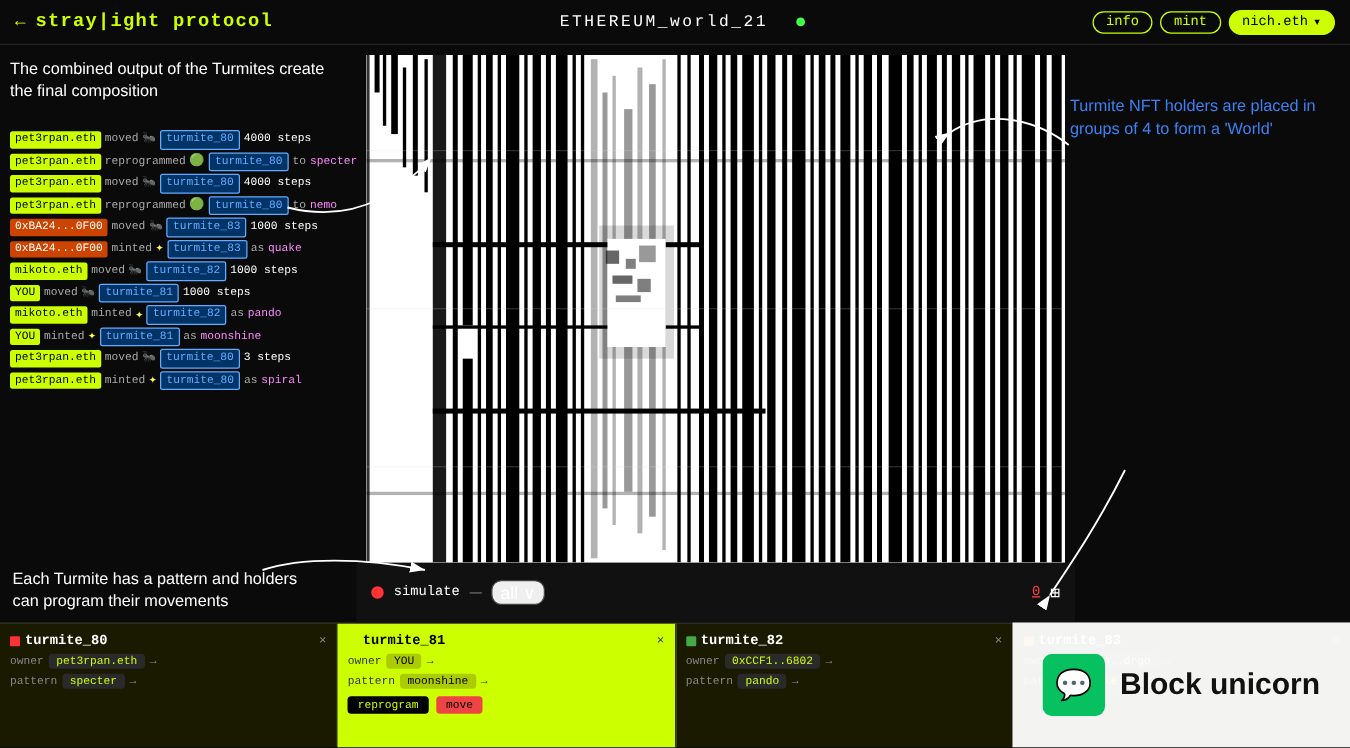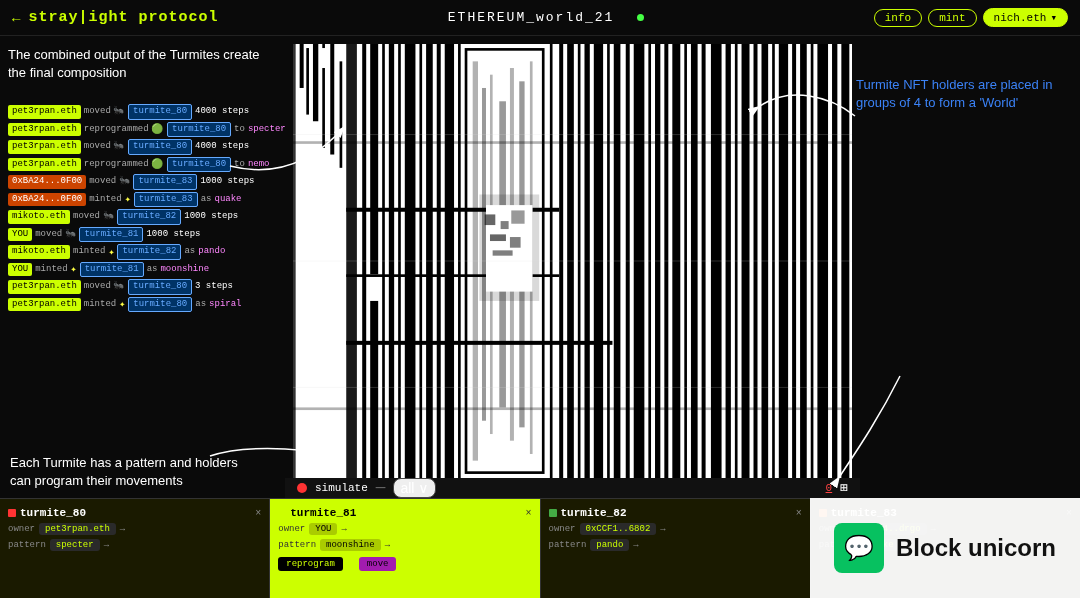--- a/index.html
+++ b/index.html
@@ -192,21 +192,21 @@
       position: relative;
       overflow: hidden;
       margin: 8px 8px 0 8px;
     }
     
     #artwork-svg {
       width: 100%;
       height: 100%;
     }
     #canvas-controls {
-      height: 20px;
+      height: 48px;
       display: flex;
       align-items: center;
       padding: 0 12px;
       gap: 8px;
       background: #111;
     }
     .sim-dot {
       width: 10px; height: 10px;
       background: #ff3333;
       border-radius: 50%;
@@ -324,21 +324,21 @@
     .card-value-box-dark {
       background: #aacc00;
       color: #000;
       padding: 1px 6px;
       border-radius: 3px;
       font-size: 9px;
     }
     .card-arrow { color: #888; font-size: 9px; }
     .card-arrow-dark { color: #333; font-size: 9px; }
     .card-btn {
-      background: #a21caf;
+      background: #ef4444;
       color: #000;
       border: none;
       border-radius: 3px;
       font-size: 9px;
       padding: 2px 8px;
       cursor: pointer;
       font-family: 'Courier New', monospace;
     }
     .card-btn-dark {
       background: #000;
@@ -346,21 +346,21 @@
       border: none;
       border-radius: 3px;
       font-size: 9px;
       padding: 2px 8px;
       cursor: pointer;
       font-family: 'Courier New', monospace;
     }
     .card-reprogram-row {
       display: flex;
       align-items: center;
-      gap: 16px;
+      gap: 6px;
       margin-top: 2px;
     }
 
     
     #watermark {
       position: absolute;
       bottom: 0;
       right: 0;
       width: 270px;
       height: 100px;

